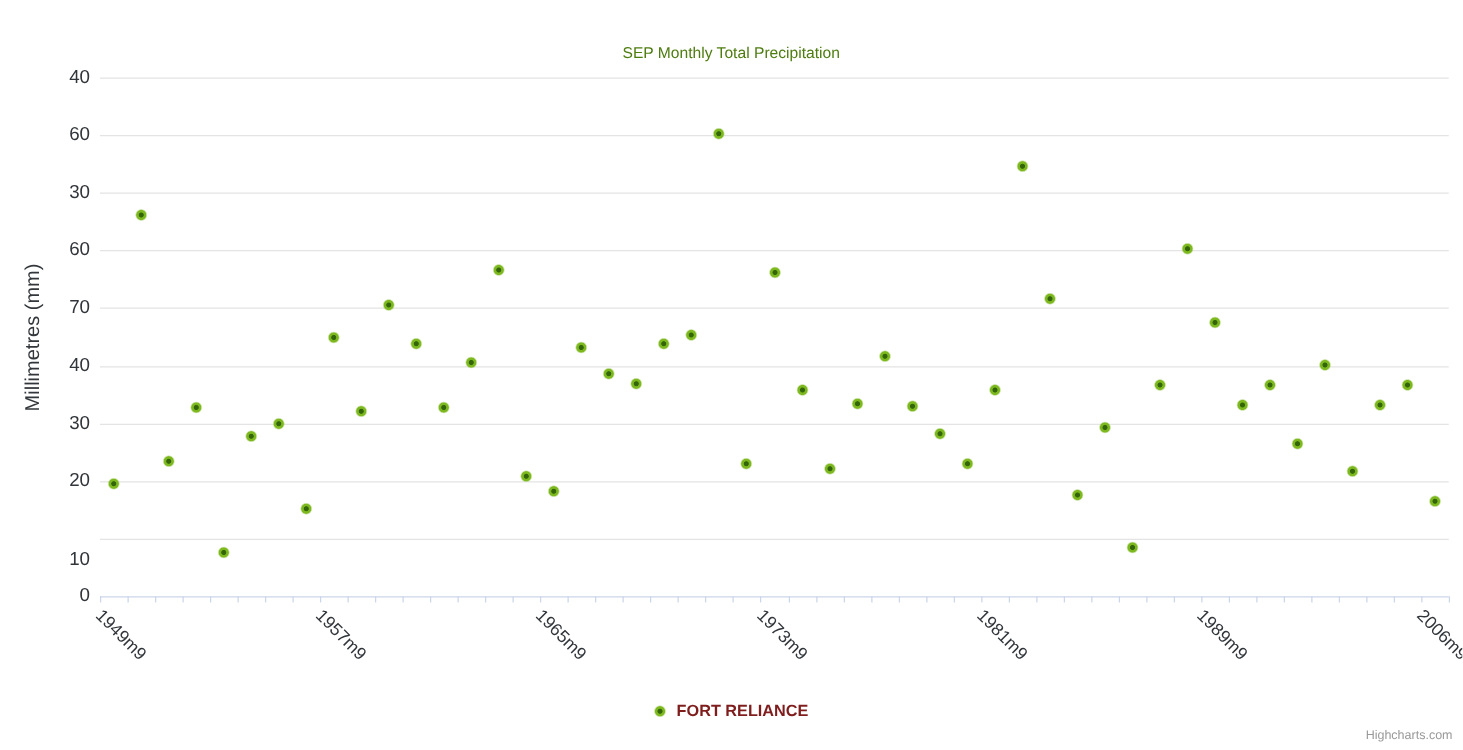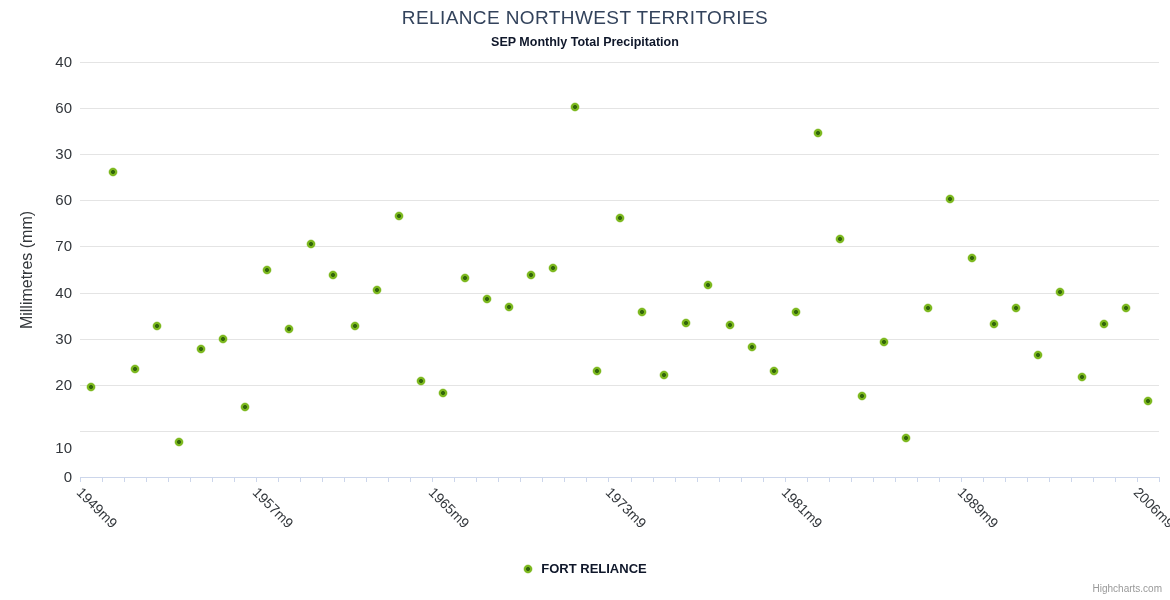--- a/index.html
+++ b/index.html
@@ -6,21 +6,21 @@
   #chart{
     position:relative;width:1170px;height:600px;background:#fff;
     font-family:"Liberation Sans",sans-serif;overflow:hidden;
   }
   .title{
     position:absolute;top:7px;left:0;right:0;text-align:center;
     font-size:19px;letter-spacing:.4px;color:#33435c;
   }
   .subtitle{
     position:absolute;top:35px;left:0;right:0;text-align:center;
-    font-size:12.5px;color:#0f172a;font-weight:bold;
+    font-size:12.5px;color:#4d7c0f;
   }
   .y-title{
     position:absolute;left:-53px;top:261px;width:160px;text-align:center;
     font-size:16px;color:#33373b;transform:rotate(-90deg);
   }
   .plot{
     position:absolute;left:80px;top:62px;width:1079px;height:415px;
     border-bottom:1px solid #ccd6eb;
   }
   .gridline{position:absolute;left:0;width:100%;height:1px;background:#e4e4e4;}
@@ -40,31 +40,30 @@
     transform:rotate(45deg);transform-origin:0 0;
   }
   .legend{
     position:absolute;left:0;right:0;top:561px;display:flex;
     justify-content:center;align-items:center;gap:8px;cursor:pointer;
   }
   .legend-dot{
     width:10px;height:10px;border-radius:50%;display:inline-block;
     background:radial-gradient(circle,#33660a 0,#33660a 1.7px,#7cb81e 2.3px,#7cb81e 3.7px,rgba(124,184,30,.45) 4.2px,rgba(124,184,30,0) 5px);
   }
-  .legend-label{font-size:13px;font-weight:bold;color:#0f172a;}
+  .legend-label{font-size:13px;font-weight:bold;color:#7f1d1d;}
   .credit{
     position:absolute;right:8px;top:583px;font-size:10px;color:#999;
     text-decoration:none;cursor:pointer;
   }
 </style>
 </head>
 <body>
 
 <div id="chart">
-  <div class="title">RELIANCE NORTHWEST TERRITORIES</div>
   <div class="subtitle">SEP Monthly Total Precipitation</div>
   <div class="y-title">Millimetres (mm)</div>
 
   <div class="plot">
       <div class="gridline" style="top: 368.889px;"></div>
       <div class="gridline" style="top: 322.778px;"></div>
       <div class="gridline" style="top: 276.667px;"></div>
       <div class="gridline" style="top: 230.556px;"></div>
       <div class="gridline" style="top: 184.444px;"></div>
       <div class="gridline" style="top: 138.333px;"></div>

